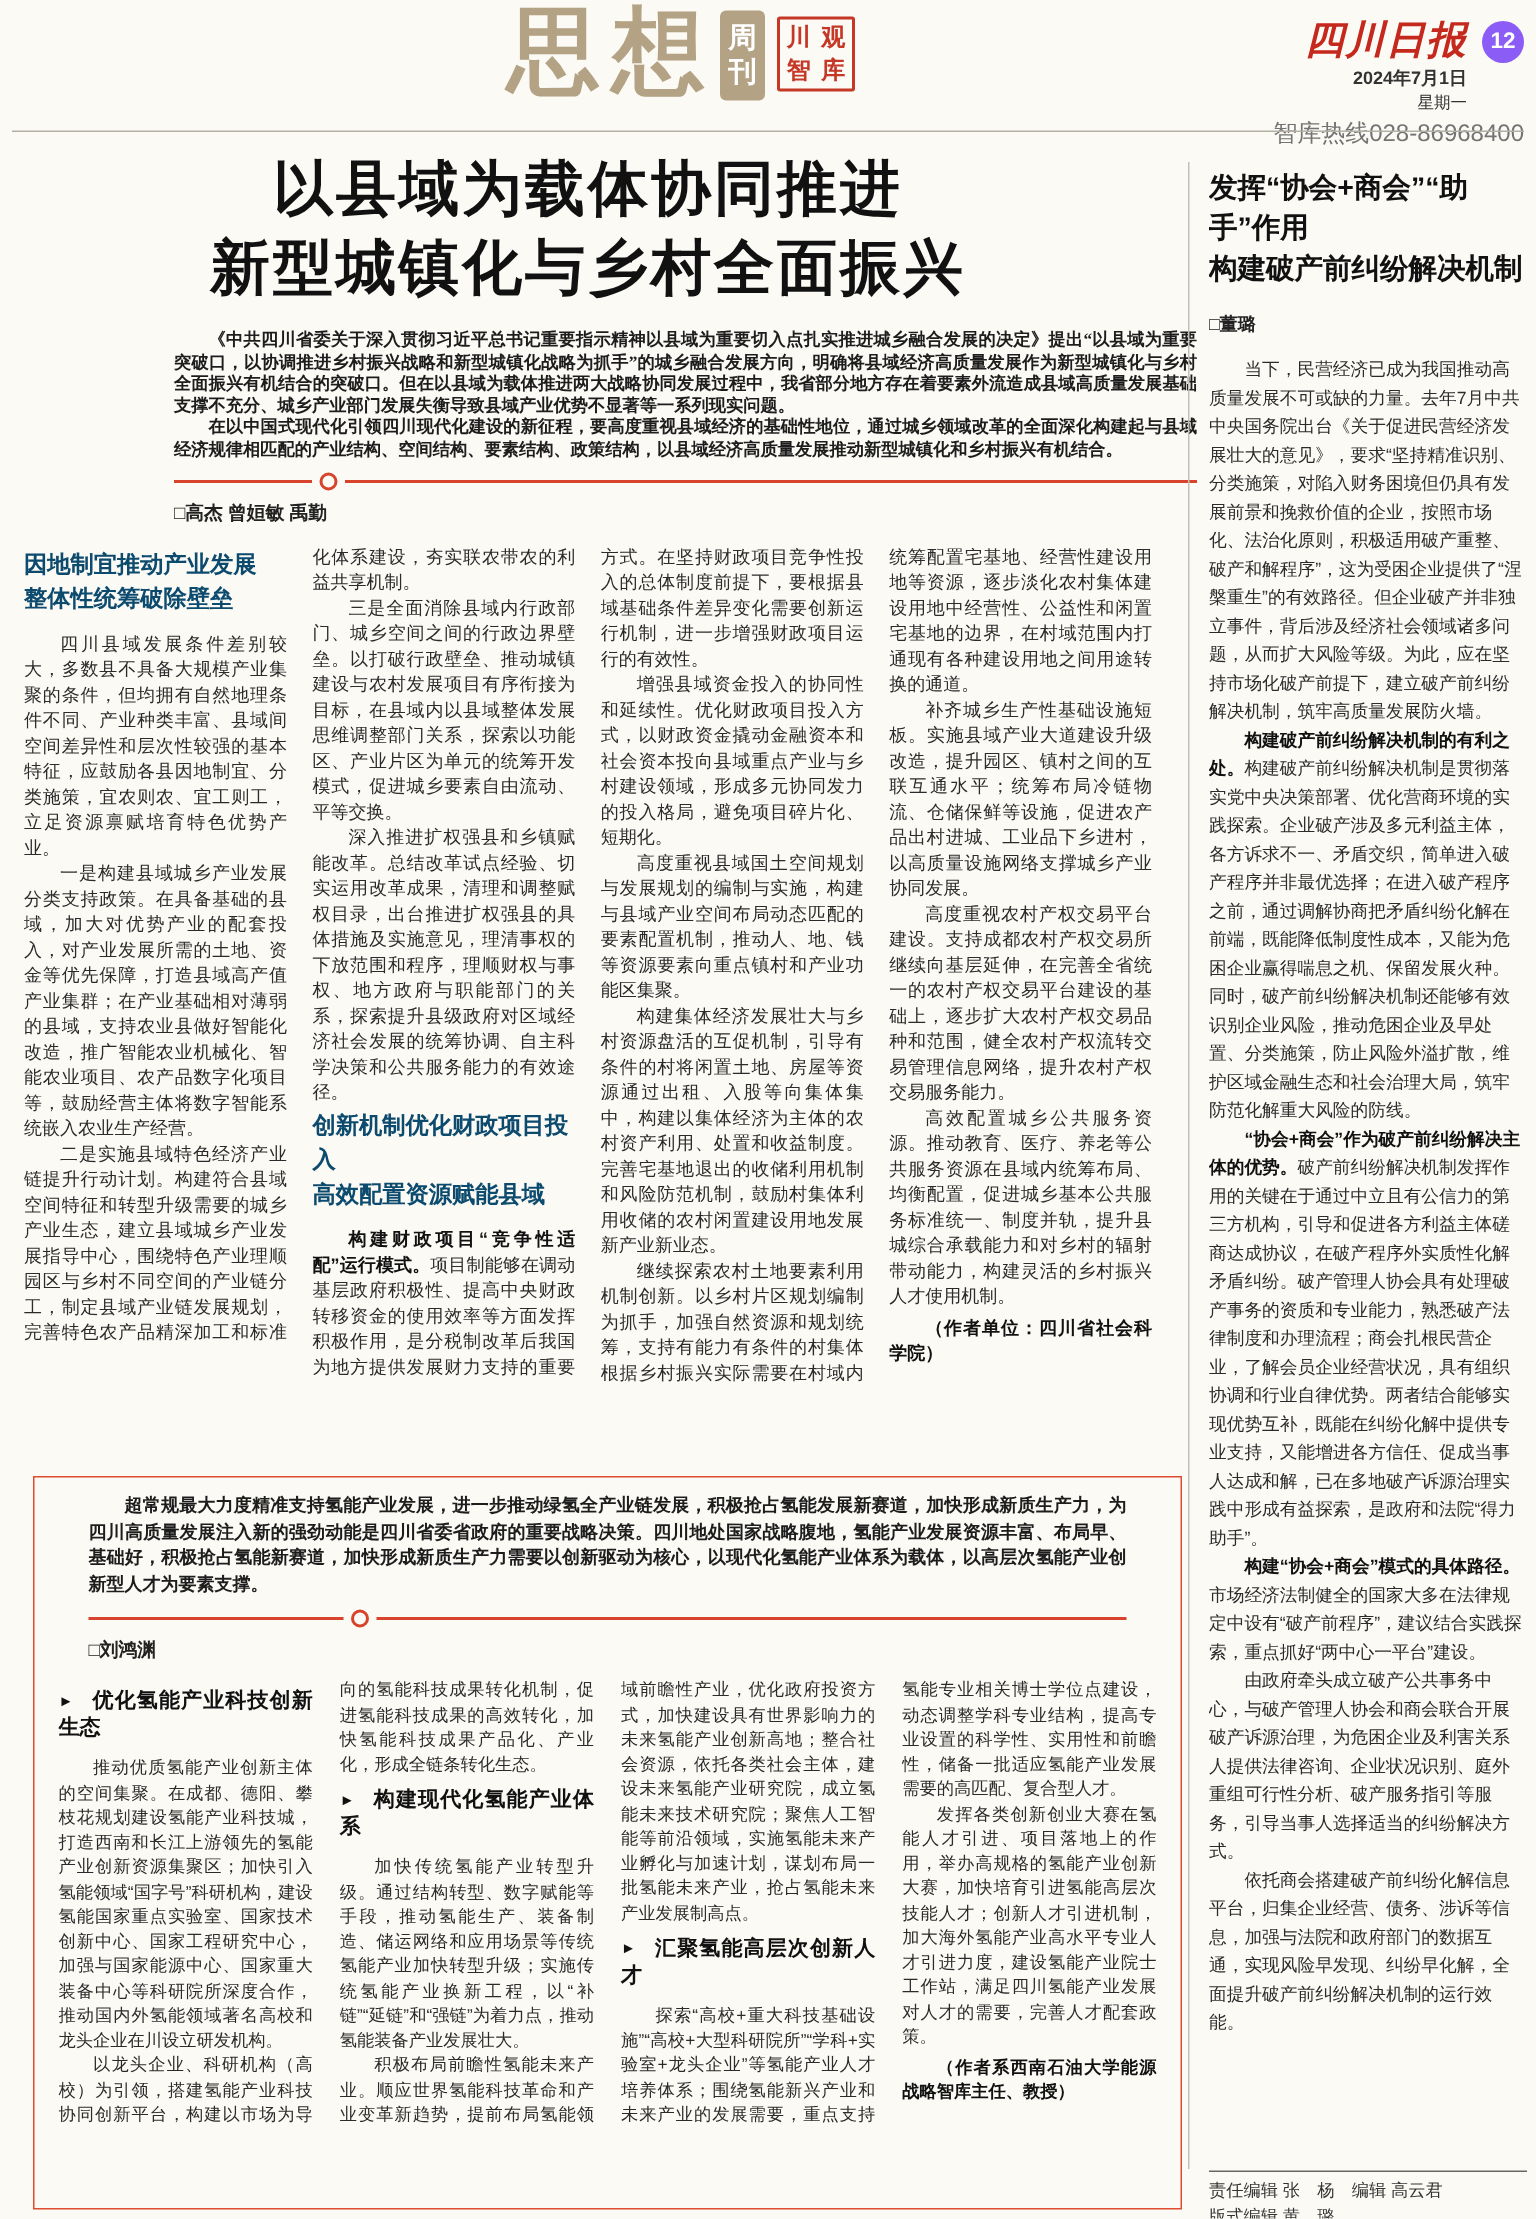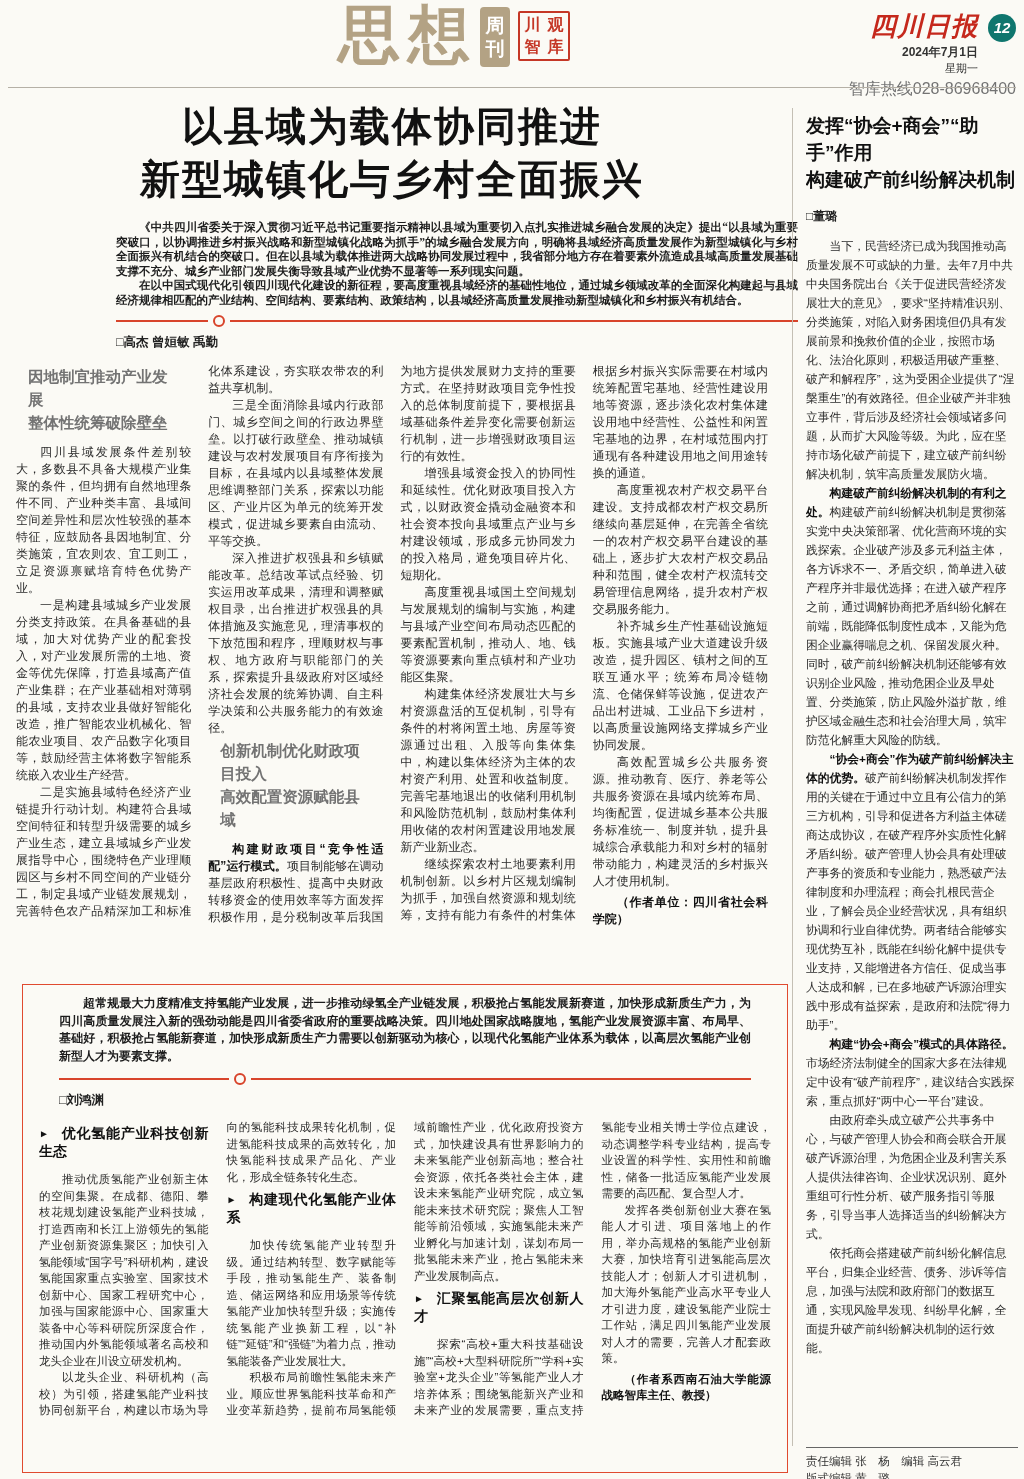--- a/index.html
+++ b/index.html
@@ -28,22 +28,22 @@
     font-family:"Liberation Serif","DejaVu Serif",serif;border-radius:2px;
   }
   .masthead-right{position:absolute;right:8px;top:4px;width:220px;text-align:right;}
   .mr-row{display:flex;justify-content:flex-end;align-items:flex-end;}
   .paper-name{
     color:#c5281c;font-family:"Liberation Serif","DejaVu Serif",serif;
     font-style:italic;font-weight:900;font-size:26px;line-height:30px;margin-top:8px;
     letter-spacing:1px;
   }
   .page-circle{
-    width:28px;height:28px;border-radius:50%;background:#0f766e;color:#fff;
-    font-weight:700;font-size:15px;line-height:28px;text-align:center;margin-left:10px;font-style:italic;
+    width:28px;height:28px;border-radius:50%;background:#8b5cf6;color:#fff;
+    font-weight:700;font-size:15px;line-height:28px;text-align:center;margin-left:10px;
   }
   .date-line{font-size:12px;font-weight:700;color:#333;margin-top:2px;margin-right:38px;}
   .weekday{font-size:11px;color:#333;margin-right:38px;}
   .hotline{font-size:16px;color:#737373;margin-top:3px;}
   
   .main-article{position:absolute;left:16px;top:100px;width:752px;}
   .main-title{
     text-align:center;font-size:40px;font-weight:900;line-height:53px;color:#111;
     letter-spacing:2px;
   }
@@ -57,21 +57,21 @@
   .red-divider .seg1{width:92px;border-top:2px solid #d8442b;}
   .red-divider .ring{width:8px;height:8px;border:2px solid #d8442b;border-radius:50%;margin:0 5px;background:#fbfaf5;}
   .red-divider .seg2{flex:1;border-top:2px solid #d8442b;}
   .byline{font-size:12.5px;font-weight:700;margin:7px 0 12px 100px;color:#222;}
   .main-body{
     column-count:4;column-gap:17px;height:608px;overflow:hidden;text-align:justify;
   }
   .body-p{font-size:12px;line-height:17px;margin:0;text-indent:2em;color:#2b2b2b;}
   .body-p strong{color:#111;}
   .col-subhead{
-    font-size:15.5px;line-height:23px;font-weight:800;margin:2px 12px 10px;color:#737373;
+    font-size:15.5px;line-height:23px;font-weight:800;margin:2px 0 10px;color:#0c4a6e;
     text-align:left;
   }
   .credit{font-weight:700;text-indent:2em;font-size:12px;line-height:17px;margin:4px 0 0;color:#111;}
   
   .right-rule{position:absolute;left:792px;top:108px;height:1338px;border-left:1px solid #c4bfb4;}
   .right-article{position:absolute;left:806px;top:112px;width:212px;height:1332px;overflow:hidden;}
   .right-title{font-size:19px;font-weight:700;line-height:27px;color:#111;}
   .right-byline{font-size:12px;font-weight:700;margin:15px 0 12px;color:#222;}
   .right-body p{font-size:11.8px;}
   .right-body .body-p{line-height:19px;}
@@ -158,22 +158,22 @@
       <p class="body-p">一是构建县域城乡产业发展分类支持政策。在具备基础的县域，加大对优势产业的配套投入，对产业发展所需的土地、资金等优先保障，打造县域高产值产业集群；在产业基础相对薄弱的县域，支持农业县做好智能化改造，推广智能农业机械化、智能农业项目、农产品数字化项目等，鼓励经营主体将数字智能系统嵌入农业生产经营。</p>
       <p class="body-p">二是实施县域特色经济产业链提升行动计划。构建符合县域空间特征和转型升级需要的城乡产业生态，建立县域城乡产业发展指导中心，围绕特色产业理顺园区与乡村不同空间的产业链分工，制定县域产业链发展规划，完善特色农产品精深加工和标准化体系建设，夯实联农带农的利益共享机制。</p>
       <p class="body-p">三是全面消除县域内行政部门、城乡空间之间的行政边界壁垒。以打破行政壁垒、推动城镇建设与农村发展项目有序衔接为目标，在县域内以县域整体发展思维调整部门关系，探索以功能区、产业片区为单元的统筹开发模式，促进城乡要素自由流动、平等交换。</p>
       <p class="body-p">深入推进扩权强县和乡镇赋能改革。总结改革试点经验、切实运用改革成果，清理和调整赋权目录，出台推进扩权强县的具体措施及实施意见，理清事权的下放范围和程序，理顺财权与事权、地方政府与职能部门的关系，探索提升县级政府对区域经济社会发展的统筹协调、自主科学决策和公共服务能力的有效途径。</p>
       <h3 class="col-subhead">创新机制优化财政项目投入<br>高效配置资源赋能县域</h3>
       <p class="body-p"><strong>构建财政项目“竞争性适配”运行模式。</strong>项目制能够在调动基层政府积极性、提高中央财政转移资金的使用效率等方面发挥积极作用，是分税制改革后我国为地方提供发展财力支持的重要方式。在坚持财政项目竞争性投入的总体制度前提下，要根据县域基础条件差异变化需要创新运行机制，进一步增强财政项目运行的有效性。</p>
       <p class="body-p">增强县域资金投入的协同性和延续性。优化财政项目投入方式，以财政资金撬动金融资本和社会资本投向县域重点产业与乡村建设领域，形成多元协同发力的投入格局，避免项目碎片化、短期化。</p>
       <p class="body-p">高度重视县域国土空间规划与发展规划的编制与实施，构建与县域产业空间布局动态匹配的要素配置机制，推动人、地、钱等资源要素向重点镇村和产业功能区集聚。</p>
       <p class="body-p">构建集体经济发展壮大与乡村资源盘活的互促机制，引导有条件的村将闲置土地、房屋等资源通过出租、入股等向集体集中，构建以集体经济为主体的农村资产利用、处置和收益制度。完善宅基地退出的收储利用机制和风险防范机制，鼓励村集体利用收储的农村闲置建设用地发展新产业新业态。</p>
       <p class="body-p">继续探索农村土地要素利用机制创新。以乡村片区规划编制为抓手，加强自然资源和规划统筹，支持有能力有条件的村集体根据乡村振兴实际需要在村域内统筹配置宅基地、经营性建设用地等资源，逐步淡化农村集体建设用地中经营性、公益性和闲置宅基地的边界，在村域范围内打通现有各种建设用地之间用途转换的通道。</p>
+      <p class="body-p">补齐城乡生产性基础设施短板。实施县域产业大道建设升级改造，提升园区、镇村之间的互联互通水平；统筹布局冷链物流、仓储保鲜等设施，促进农产品出村进城、工业品下乡进村，以高质量设施网络支撑城乡产业协同发展。</p>
       <p class="body-p">高度重视农村产权交易平台建设。支持成都农村产权交易所继续向基层延伸，在完善全省统一的农村产权交易平台建设的基础上，逐步扩大农村产权交易品种和范围，健全农村产权流转交易管理信息网络，提升农村产权交易服务能力。</p>
-      <p class="body-p">补齐城乡生产性基础设施短板。实施县域产业大道建设升级改造，提升园区、镇村之间的互联互通水平；统筹布局冷链物流、仓储保鲜等设施，促进农产品出村进城、工业品下乡进村，以高质量设施网络支撑城乡产业协同发展。</p>
       <p class="body-p">高效配置城乡公共服务资源。推动教育、医疗、养老等公共服务资源在县域内统筹布局、均衡配置，促进城乡基本公共服务标准统一、制度并轨，提升县城综合承载能力和对乡村的辐射带动能力，构建灵活的乡村振兴人才使用机制。</p>
       <p class="credit">（作者单位：四川省社会科学院）</p>
     </div>
 </div>
 
 <div class="right-rule"></div>
 <div class="right-article">
   <div class="right-title">
     <div>发挥“协会+商会”“助手”作用</div>
     <div>构建破产前纠纷解决机制</div>

